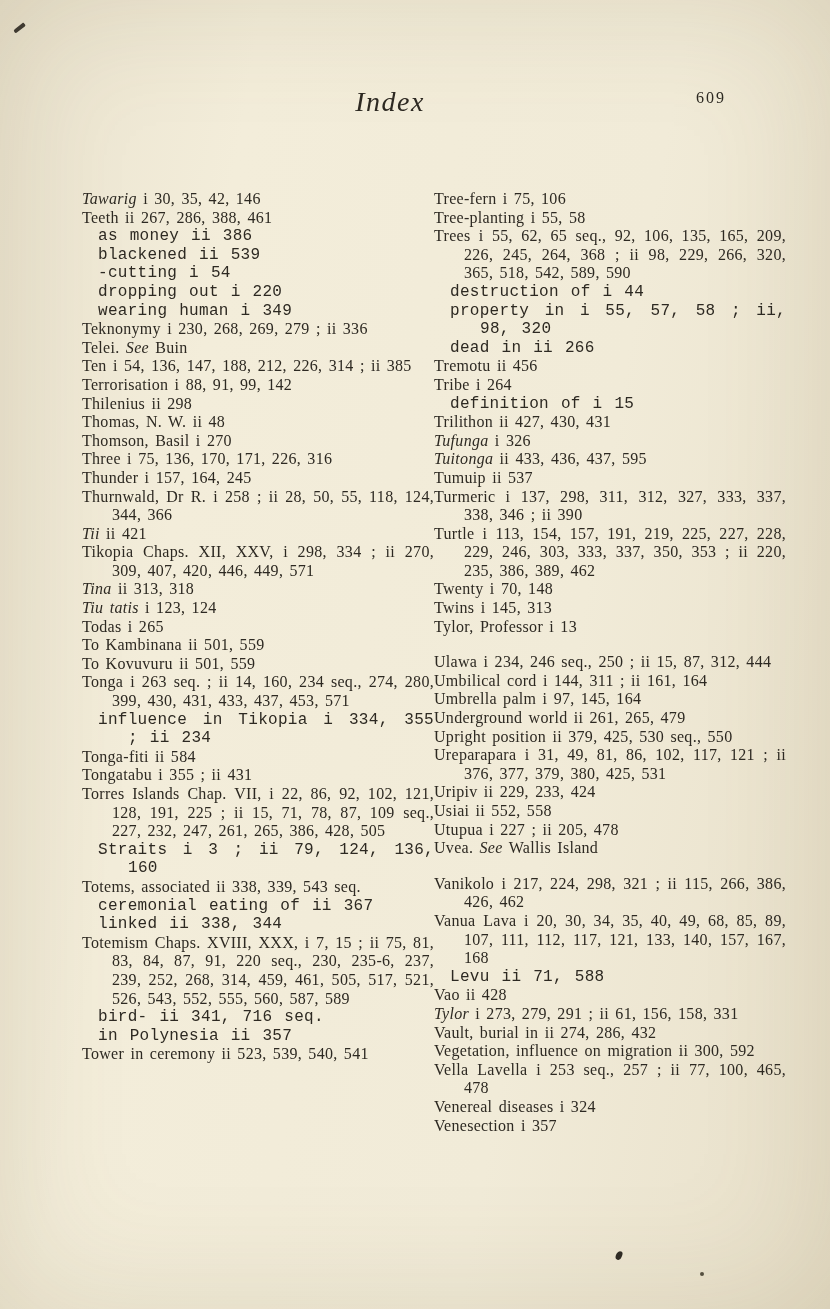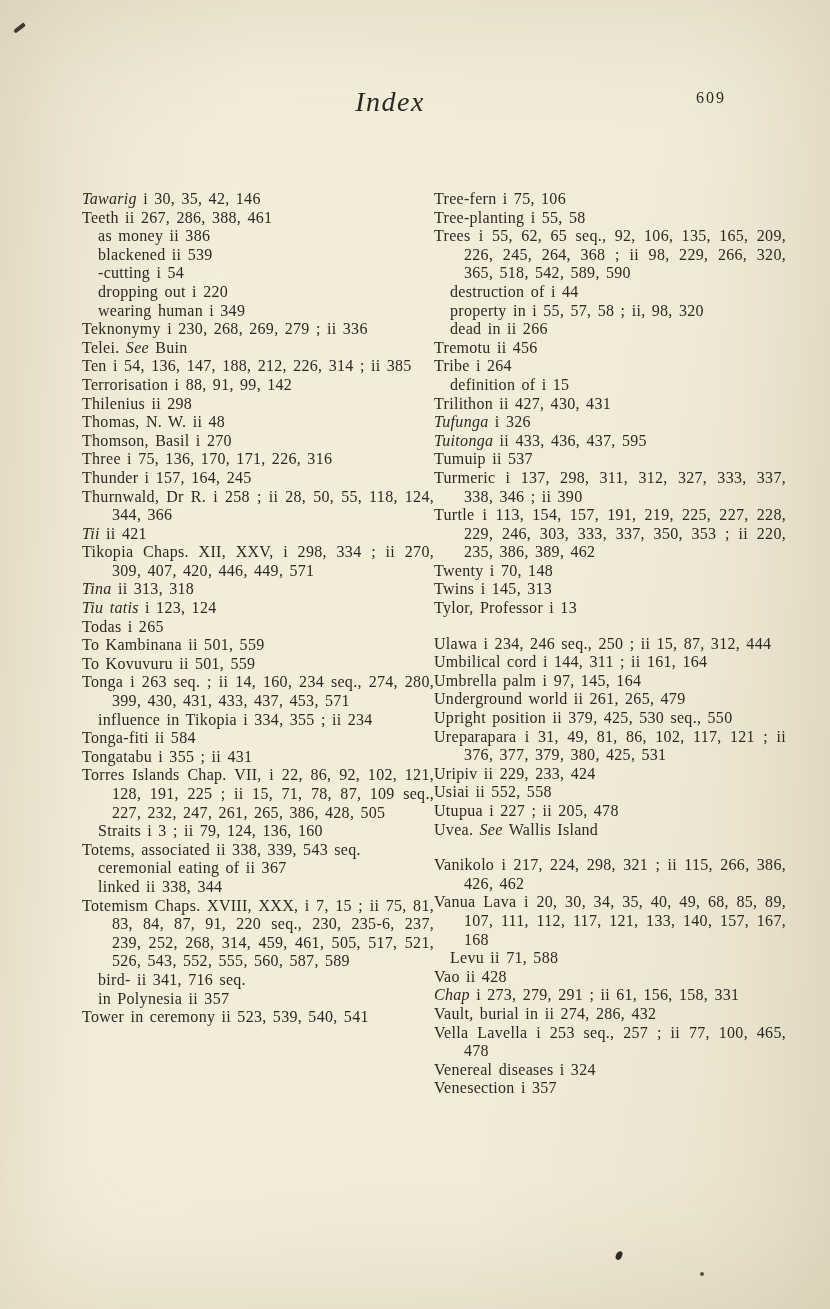--- a/index.html
+++ b/index.html
@@ -61,20 +61,21 @@
   .entry {
     text-align: justify;
   }
   .entry.indent-0 {
     padding-left: 30px;
     text-indent: -30px;
   }
   .entry.indent-1 {
     padding-left: 46px;
     text-indent: -30px;
+    font-family: Liberation Mono, monospace;
   }
   .spacer {
     height: 17px;
   }
   .it {
     font-style: italic;
   }
   .ink-mark {
     position: absolute;
     background: #3f3a31;
@@ -185,22 +186,23 @@
         <div class="entry indent-0"><span class="rm">Ureparapara i 31, 49, 81, 86, 102, 117, 121 ; ii 376, 377, 379, 380, 425, 531</span></div>
         <div class="entry indent-0"><span class="rm">Uripiv ii 229, 233, 424</span></div>
         <div class="entry indent-0"><span class="rm">Usiai ii 552, 558</span></div>
         <div class="entry indent-0"><span class="rm">Utupua i 227 ; ii 205, 478</span></div>
         <div class="entry indent-0"><span class="rm">Uvea. </span><span class="it">See</span><span class="rm"> Wallis Island</span></div>
         <div class="spacer"></div>
         <div class="entry indent-0"><span class="rm">Vanikolo i 217, 224, 298, 321 ; ii 115, 266, 386, 426, 462</span></div>
         <div class="entry indent-0"><span class="rm">Vanua Lava i 20, 30, 34, 35, 40, 49, 68, 85, 89, 107, 111, 112, 117, 121, 133, 140, 157, 167, 168</span></div>
         <div class="entry indent-1"><span class="rm">Levu ii 71, 588</span></div>
         <div class="entry indent-0"><span class="rm">Vao ii 428</span></div>
-        <div class="entry indent-0"><span class="it">Chap</span><span class="rm"> i 273, 279, 291 ; ii 61, 156, 158, 331</span></div>
+        <div class="entry indent-0"><span class="it">Tylor</span><span class="rm"> i 273, 279, 291 ; ii 61, 156, 158, 331</span></div>
         <div class="entry indent-0"><span class="rm">Vault, burial in ii 274, 286, 432</span></div>
+        <div class="entry indent-0"><span class="rm">Vegetation, influence on migration ii 300, 592</span></div>
         <div class="entry indent-0"><span class="rm">Vella Lavella i 253 seq., 257 ; ii 77, 100, 465, 478</span></div>
         <div class="entry indent-0"><span class="rm">Venereal diseases i 324</span></div>
         <div class="entry indent-0"><span class="rm">Venesection i 357</span></div>
       </div>
   </div>
 
   <div class="ink-mark mark-bottom-1"></div>
   <div class="ink-mark mark-bottom-2"></div>
 
 </div>

